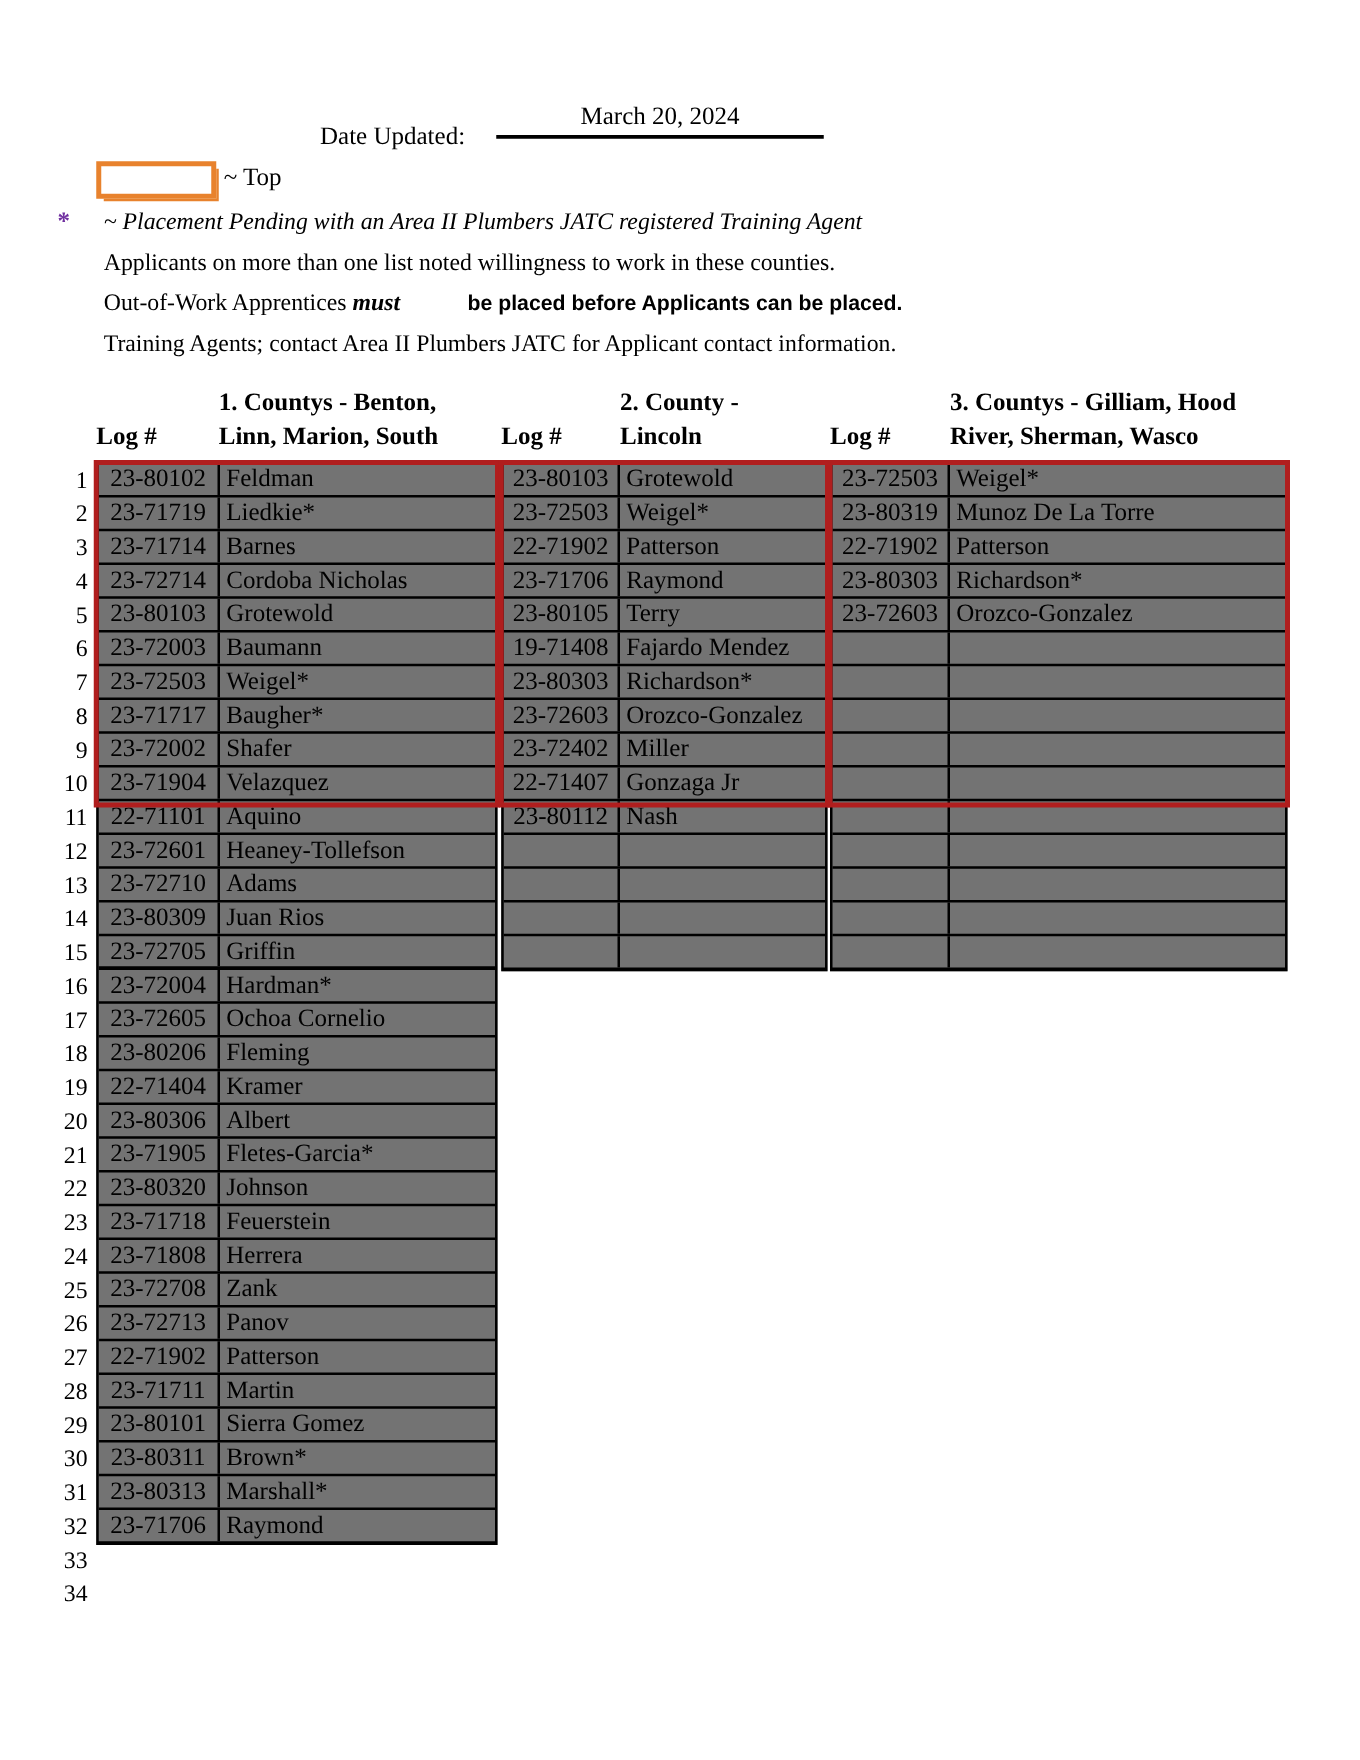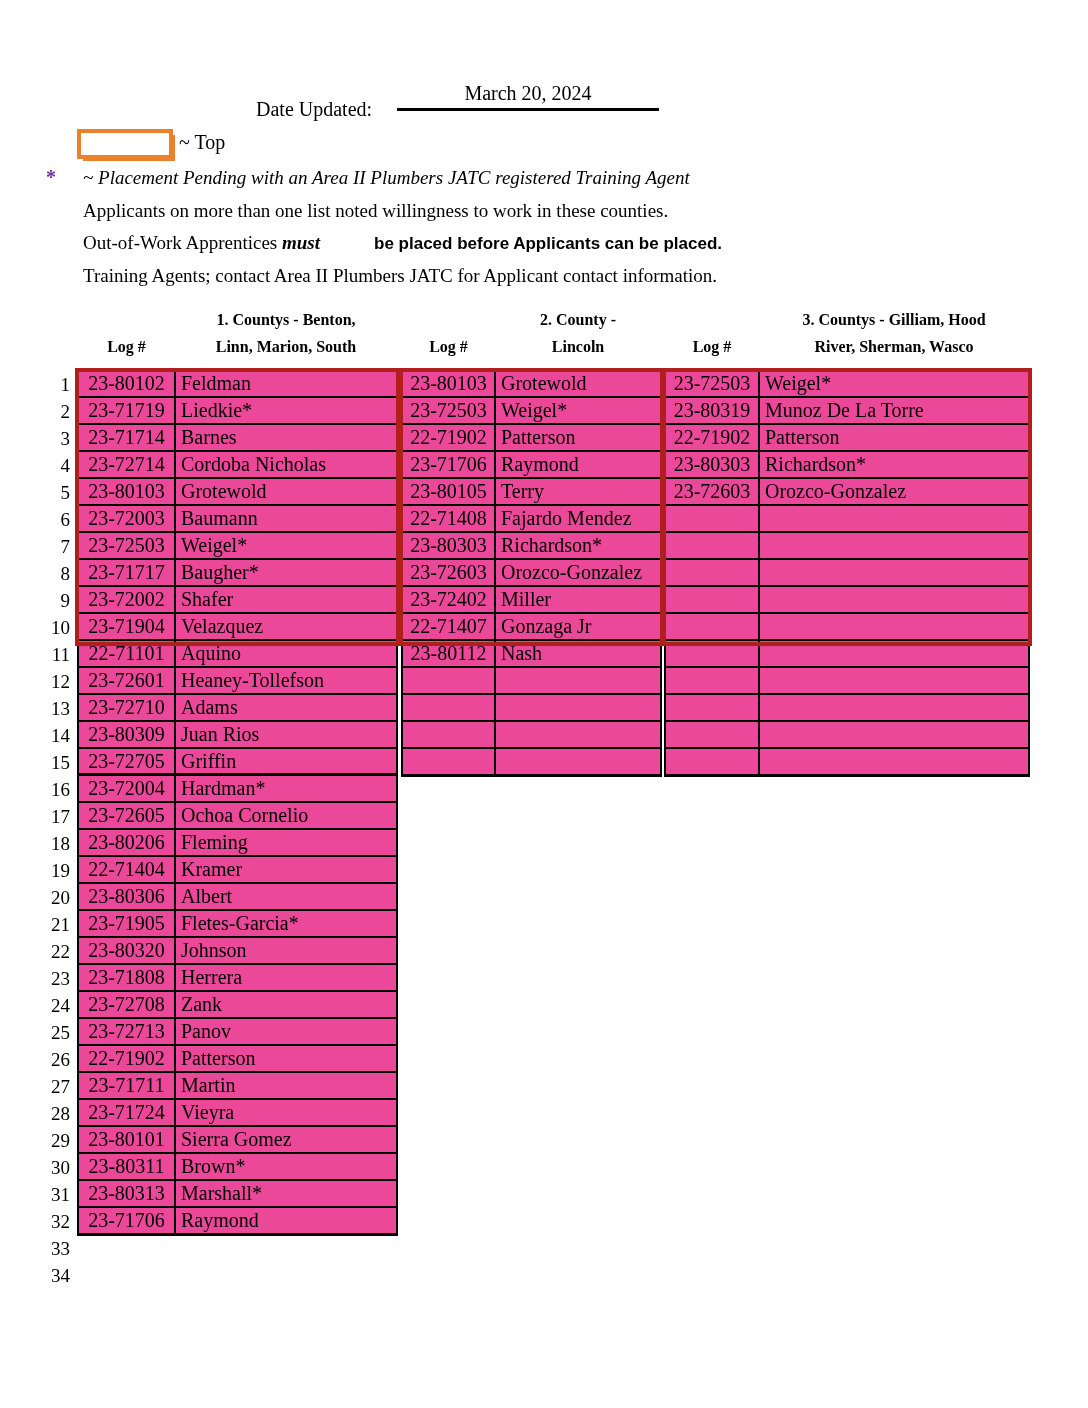--- a/index.html
+++ b/index.html
@@ -22,36 +22,36 @@
   .top-label{left:179px;top:131px;font-size:20px;}
   .footnote-star{left:46px;top:166px;font-size:20px;font-weight:bold;color:var(--purple);}
   .note{left:83px;font-size:19px;white-space:nowrap;}
   .note-1{top:167px;font-style:italic;}
   .note-2{top:200px;}
   .note-3{top:232px;}
   .note-4{top:265px;text-align:center;}
   .em-must{font-style:italic;font-weight:bold;margin-right:10px;}
   .sans-seg{font-family:"Liberation Sans", sans-serif;font-size:17px;font-weight:600;margin-left:44px;}
   
-  .colhead{font-size:16px;font-weight:bold;text-align:center;white-space:nowrap;}
+  .colhead{font-size:20px;font-weight:bold;white-space:nowrap;}
   .h-log-1{left:77px;top:338px;width:99px;}
   .h-t1a{left:175px;top:311px;width:222px;}
   .h-t1b{left:175px;top:338px;width:222px;}
   .h-log-2{left:401px;top:338px;width:95px;}
   .h-t2a{left:496px;top:311px;width:164px;}
   .h-t2b{left:496px;top:338px;width:164px;}
   .h-log-3{left:664px;top:338px;width:96px;}
   .h-t3a{left:760px;top:311px;width:268px;}
   .h-t3b{left:760px;top:338px;width:268px;}
   
   .rownums{left:30px;top:371px;width:40px;}
   .rownum{height:27px;line-height:27px;font-size:19px;text-align:right;}
   
   .ltable{
-    border:2px solid #000;border-bottom-width:3px;background:#ec4899;
+    border:2px solid #000;border-bottom-width:3px;background:#737373;
   }
   .trow{display:flex;height:27px;box-sizing:border-box;border-bottom:2px solid #000;}
   .trow:last-child{border-bottom:none;height:25px;}
   .cell{box-sizing:border-box;font-size:20px;line-height:25px;overflow:hidden;white-space:nowrap;}
   .cell.log{border-right:2px solid #000;text-align:center;}
   .cell.name{flex:1;padding-left:5px;}
   #t1{left:77px;top:369px;width:317px;}
   #t1 .log{width:97px;}
   #t1 .trow:nth-child(16){border-bottom-width:3px;} 
   #t2{left:401px;top:369px;width:257px;}
@@ -210,42 +210,42 @@
     </div>
     <div class="trow">
       <div class="cell log">23-71905</div>
       <div class="cell name">Fletes-Garcia*</div>
     </div>
     <div class="trow">
       <div class="cell log">23-80320</div>
       <div class="cell name">Johnson</div>
     </div>
     <div class="trow">
+      <div class="cell log">23-71718</div>
+      <div class="cell name">Feuerstein</div>
+    </div>
+    <div class="trow">
       <div class="cell log">23-71808</div>
       <div class="cell name">Herrera</div>
     </div>
     <div class="trow">
       <div class="cell log">23-72708</div>
       <div class="cell name">Zank</div>
     </div>
     <div class="trow">
       <div class="cell log">23-72713</div>
       <div class="cell name">Panov</div>
     </div>
     <div class="trow">
       <div class="cell log">22-71902</div>
       <div class="cell name">Patterson</div>
     </div>
     <div class="trow">
       <div class="cell log">23-71711</div>
       <div class="cell name">Martin</div>
-    </div>
-    <div class="trow">
-      <div class="cell log">23-71724</div>
-      <div class="cell name">Vieyra</div>
     </div>
     <div class="trow">
       <div class="cell log">23-80101</div>
       <div class="cell name">Sierra Gomez</div>
     </div>
     <div class="trow">
       <div class="cell log">23-80311</div>
       <div class="cell name">Brown*</div>
     </div>
     <div class="trow">
@@ -273,21 +273,21 @@
     </div>
     <div class="trow">
       <div class="cell log">23-71706</div>
       <div class="cell name">Raymond</div>
     </div>
     <div class="trow">
       <div class="cell log">23-80105</div>
       <div class="cell name">Terry</div>
     </div>
     <div class="trow">
-      <div class="cell log">22-71408</div>
+      <div class="cell log">19-71408</div>
       <div class="cell name">Fajardo Mendez</div>
     </div>
     <div class="trow">
       <div class="cell log">23-80303</div>
       <div class="cell name">Richardson*</div>
     </div>
     <div class="trow">
       <div class="cell log">23-72603</div>
       <div class="cell name">Orozco-Gonzalez</div>
     </div>

